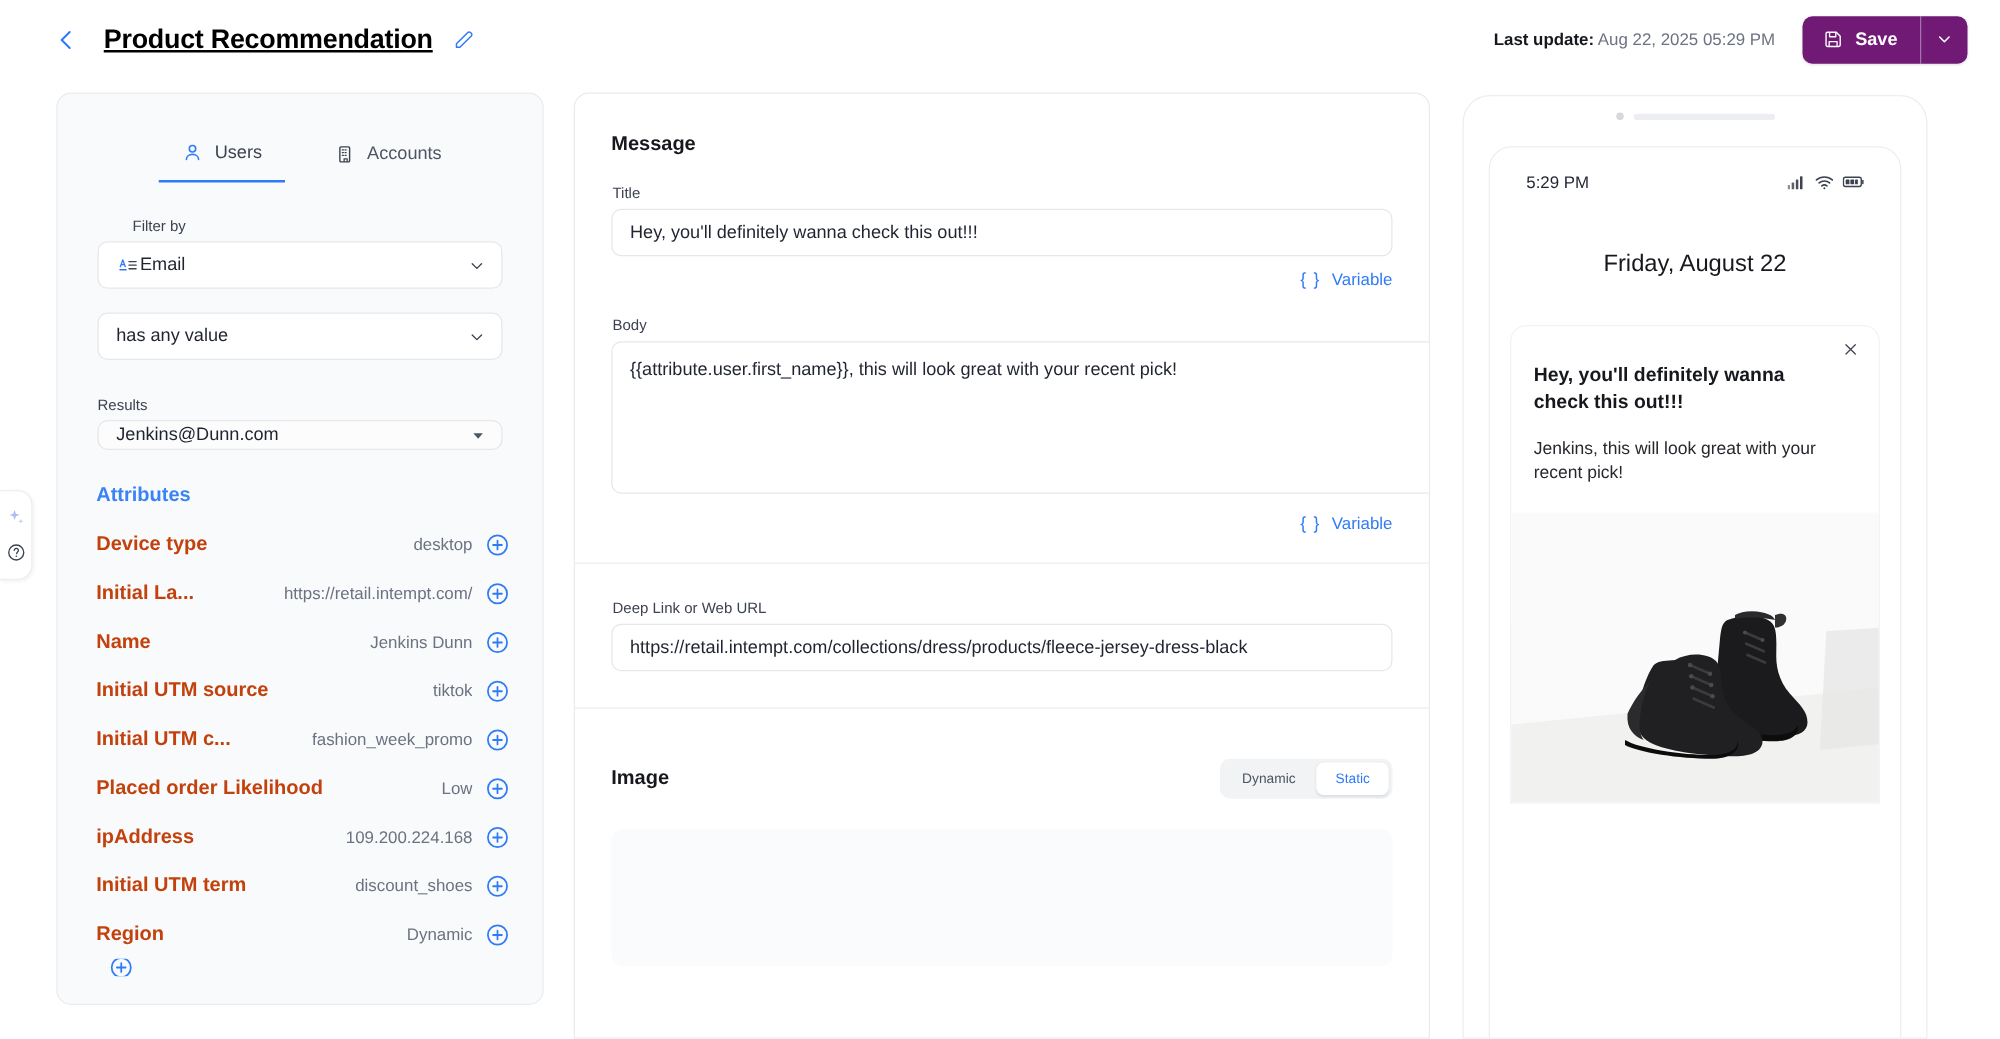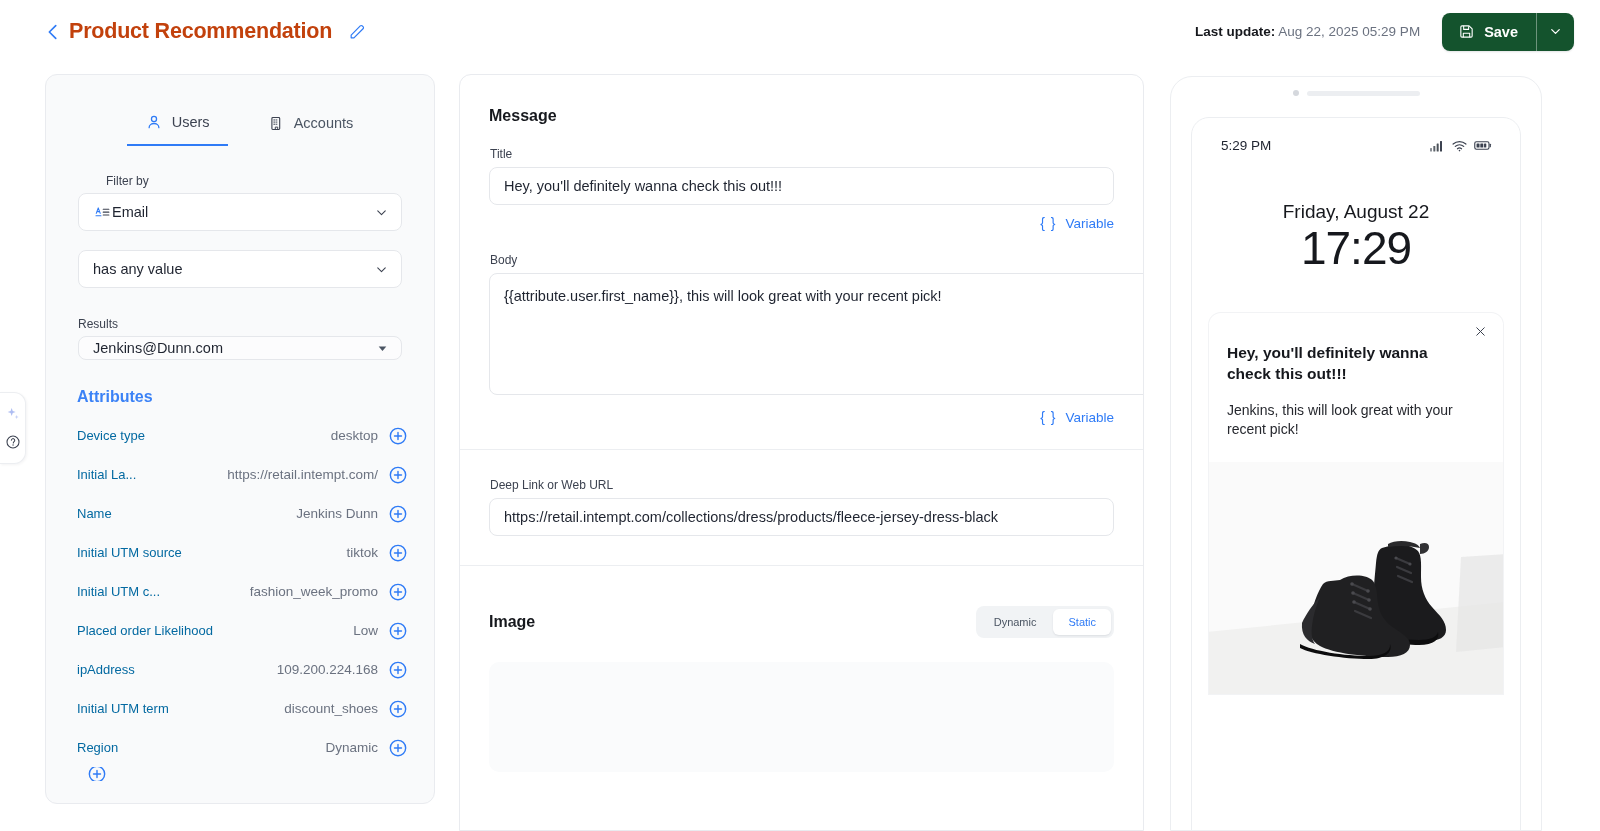--- a/index.html
+++ b/index.html
@@ -16,34 +16,35 @@
     position: absolute; top: 0; left: 0; width: 1600px; height: 63px;
     display: flex; align-items: center;
     background: #ffffff;
   }
   .back-btn {
     margin-left: 40px; width: 26px; height: 26px;
     display: flex; align-items: center; justify-content: center;
     cursor: pointer;
   }
   .page-title {
-    margin-left: 3px;
+    margin-left: 17px;
     font-size: 21.5px; font-weight: 700; letter-spacing: -0.2px;
-    color: #c2410c;
+    color: #000000;
+    text-decoration: underline;
   }
   .edit-icon { margin-left: 16px; width: 20px; height: 20px; cursor: pointer; }
   .topbar-right {
     margin-left: auto; display: flex; align-items: center; gap: 0;
     margin-right: 26px;
   }
   .last-update { font-size: 13.5px; color: #6b7280; margin-right: 22px; white-space: nowrap;}
   .last-update b { color: #16181d; font-weight: 700; }
   .save-group {
     display: flex; align-items: stretch;
-    background: #14532d; border-radius: 8px; overflow: hidden;
+    background: #701a75; border-radius: 8px; overflow: hidden;
     box-shadow: 0 1px 2px rgba(16,24,40,.12);
   }
   .save-btn {
     display: flex; align-items: center; gap: 9px;
     padding: 0 18px 0 16px; height: 38px;
     color: #ffffff; font-size: 14.5px; font-weight: 600;
     cursor: pointer; background: transparent; border: 0;
     font-family: inherit;
   }
   .save-caret {
@@ -116,22 +117,22 @@
 
   .attributes-title {
     font-size: 16px; font-weight: 700; color: #3b82f6;
     margin: 28px 0 0 31px;
   }
   .attr-list { margin-top: 10px; padding: 0 26px 0 31px; }
   .attr-row {
     display: flex; align-items: center; height: 39px; gap: 10px;
   }
   .attr-key {
-    font-size: 13px; color: #0369a1; white-space: nowrap;
-    overflow: hidden; text-overflow: ellipsis; flex: none;
+    font-size: 16px; color: #c2410c; white-space: nowrap;
+    overflow: hidden; text-overflow: ellipsis; flex: none; font-weight: bold;
   }
   .attr-val {
     font-size: 13.5px; color: #6b7280; margin-left: auto;
     white-space: nowrap; overflow: hidden; text-overflow: ellipsis;
     text-align: right;
   }
   .attr-add { flex: none; width: 20px; height: 20px; cursor: pointer; }
 
   
   .block { padding: 32px 29px 0 29px; }
@@ -479,21 +480,20 @@
           <rect x="1" y="2" width="19" height="10" rx="2.2" stroke="#3c4250" stroke-width="1.5"></rect>
           <rect x="3.4" y="4.4" width="4" height="5.2" rx=".7" fill="#3c4250"></rect>
           <rect x="8.4" y="4.4" width="4" height="5.2" rx=".7" fill="#3c4250"></rect>
           <rect x="13.4" y="4.4" width="3" height="5.2" rx=".7" fill="#3c4250"></rect>
           <path d="M21.7 5.4v3.2" stroke="#3c4250" stroke-width="1.6" stroke-linecap="round"></path>
         </svg>
       </div>
     </div>
 
     <div class="lock-date">Friday, August 22</div>
-    <div class="lock-time">17:29</div>
 
     <div class="notif">
       <svg class="notif-close" width="15" height="15" viewBox="0 0 24 24" fill="none">
         <path d="M6 6l12 12M18 6L6 18" stroke="#3c4250" stroke-width="1.6" stroke-linecap="round"></path>
       </svg>
       <div class="notif-title">Hey, you'll definitely wanna check this out!!!</div>
       <div class="notif-body">Jenkins, this will look great with your recent pick!</div>
       <div class="notif-img">
         <svg width="100%" height="100%" viewBox="0 0 300 232" preserveAspectRatio="xMidYMid slice">
           <rect width="300" height="232" fill="#fafafa"></rect>

